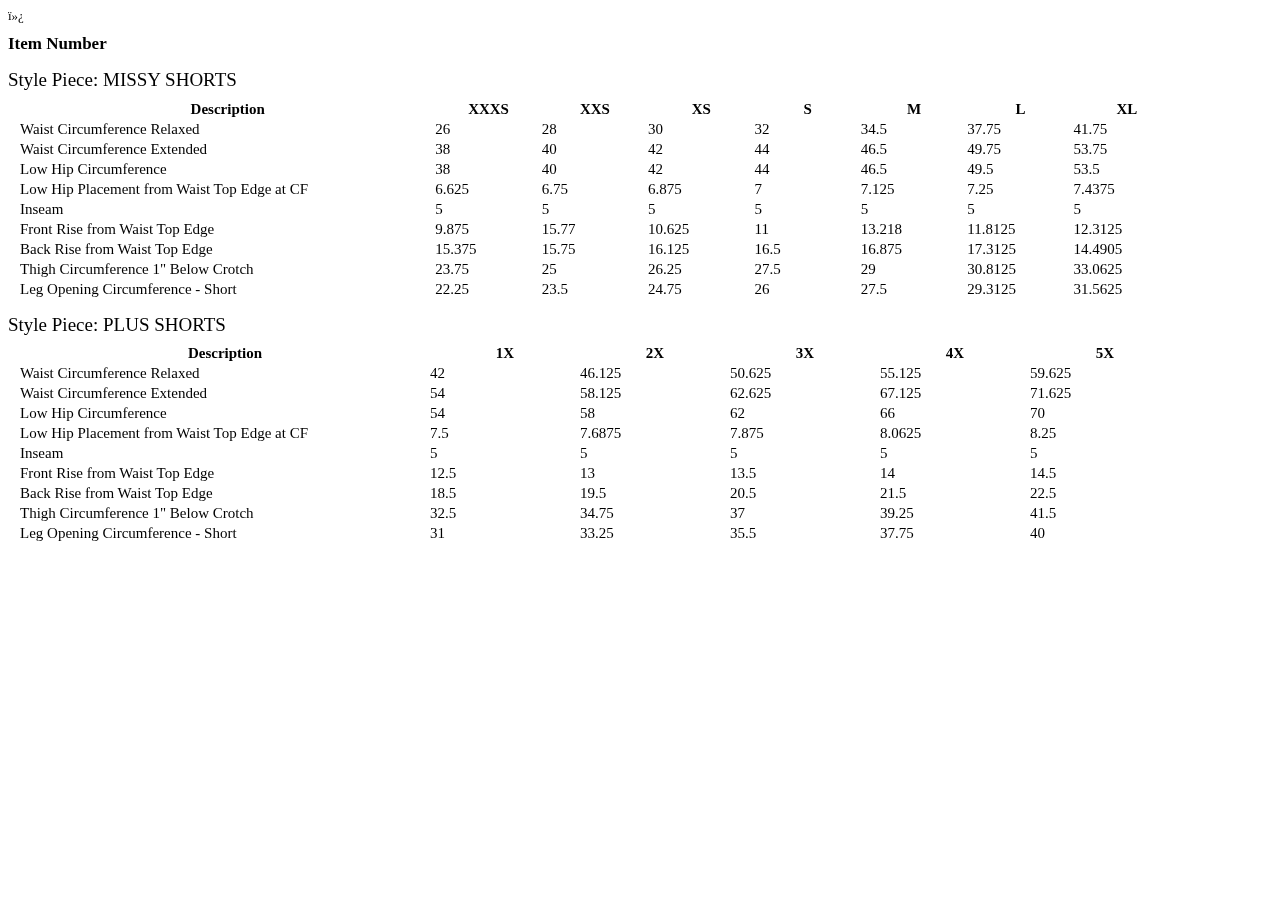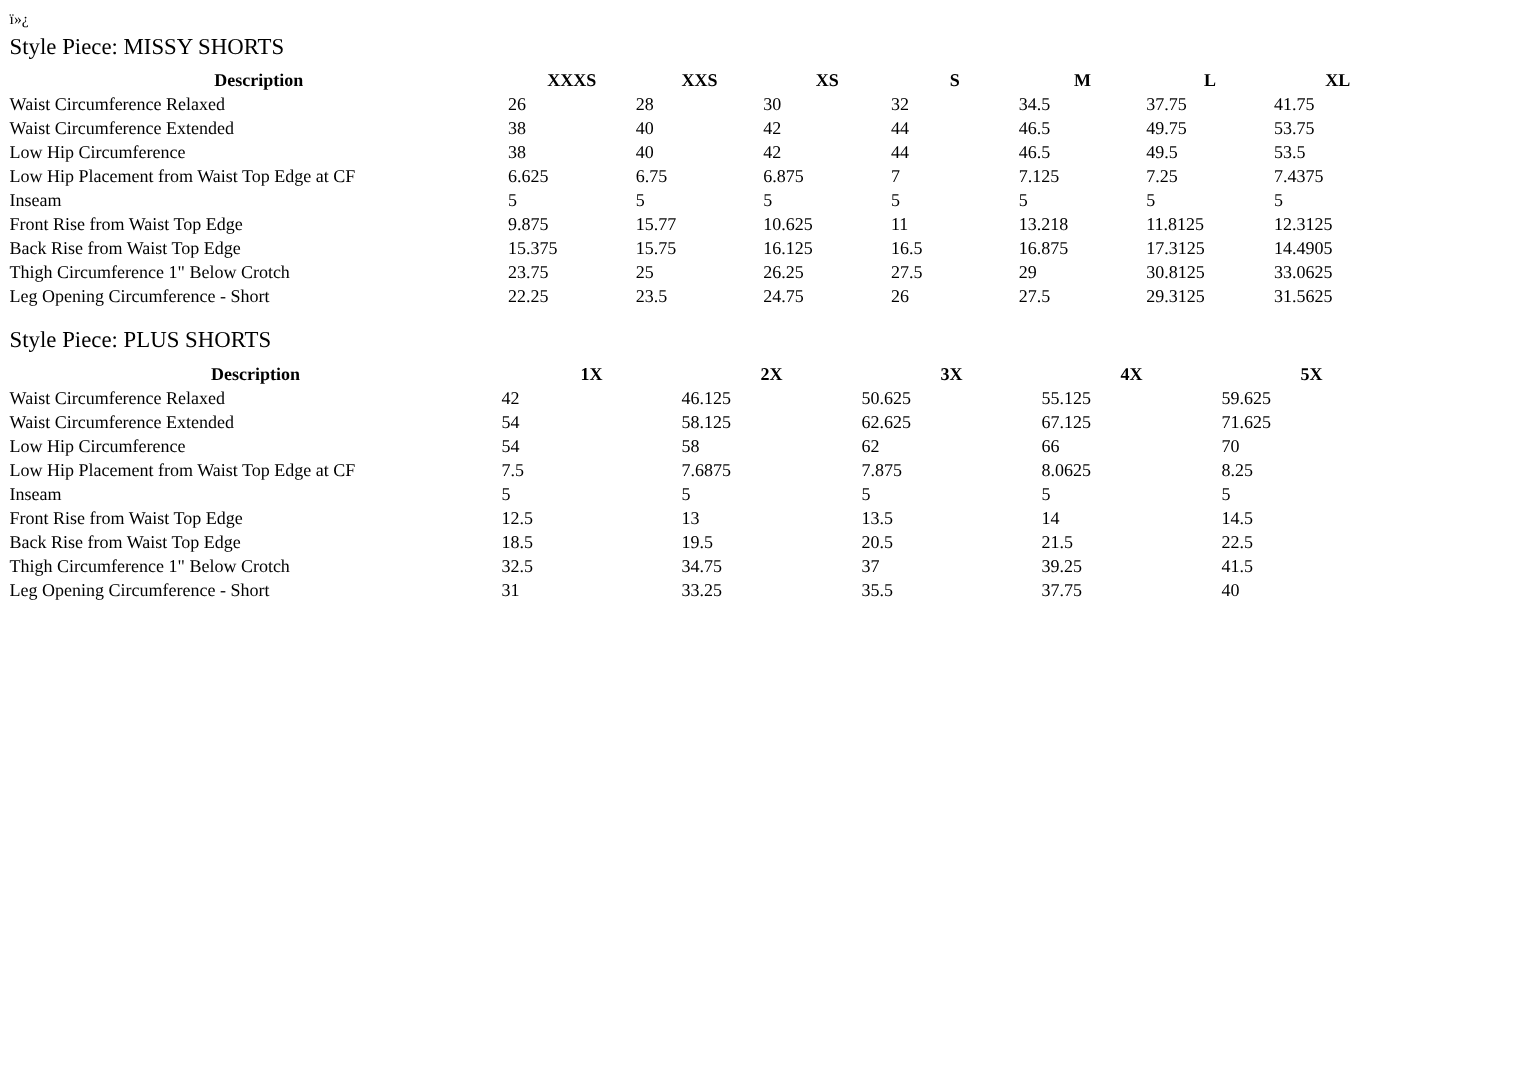--- a/index.html
+++ b/index.html
@@ -32,21 +32,21 @@
   }
   .style-piece {
     font-size: 19px;
     margin: 0 0 6px 0;
     line-height: 1.3;
   }
   table.size-table {
     border-collapse: collapse;
     width: 1160px;
     table-layout: fixed;
-    margin: 0 0 14px 0;
+    margin: 0 0 14px 12px;
   }
   table.size-table th,
   table.size-table td {
     padding: 0;
     line-height: 20px;
     font-size: 15px;
     vertical-align: top;
     white-space: nowrap;
   }
   table.size-table th.desc-head {
@@ -73,20 +73,21 @@
   table.plus col.c-desc { width: 410px; }
   table.plus col.c-size { width: 150px; }
 </style>
 </head>
 <body>
 
 <div class="page">
 
   <div class="bom-marker">ï»¿</div>
 
+  <h1 class="doc-title">Item Number</h1>
 
   <p class="style-piece">Style Piece: MISSY SHORTS</p>
 
   <table class="size-table missy">
     <colgroup>
       <col class="c-desc">
       <col class="c-size">
         <col class="c-size">
         <col class="c-size">
         <col class="c-size">

